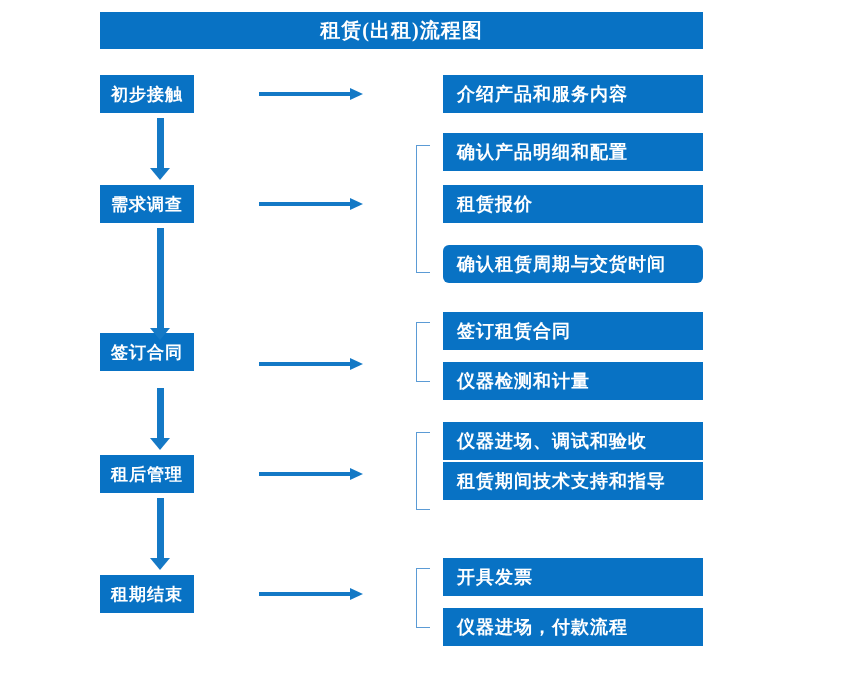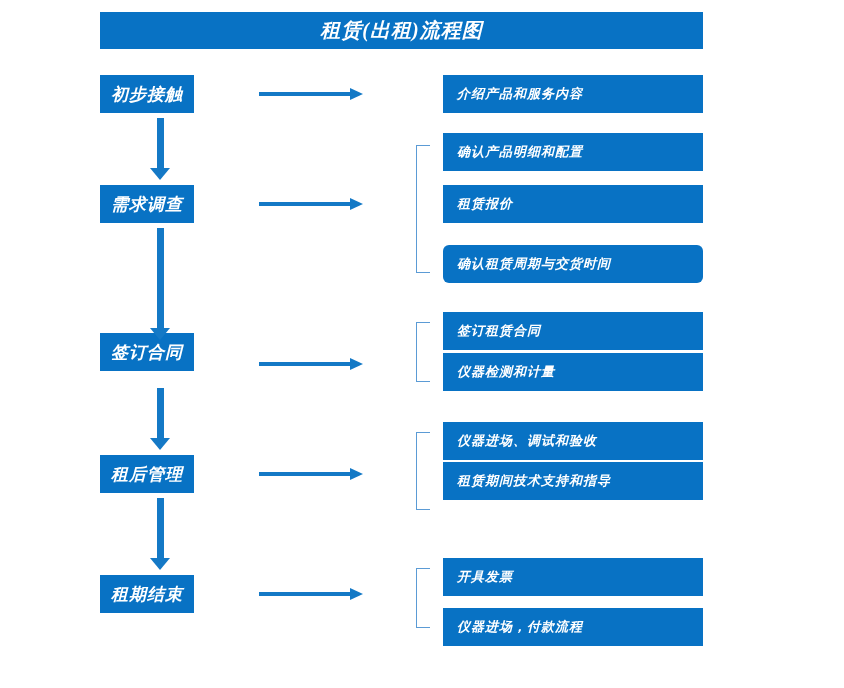--- a/index.html
+++ b/index.html
@@ -9,21 +9,20 @@
   }
   body {
     font-family: "Liberation Serif", "DejaVu Serif", serif;
   }
   #canvas {
     position: relative;
     width: 844px;
     height: 688px;
     background: #ffffff;
     overflow: hidden;
-    font-style: italic;
   }
   .box {
     position: absolute;
     background: #0872c4;
     color: #ffffff;
     font-weight: bold;
     display: flex;
     align-items: center;
     box-sizing: border-box;
     letter-spacing: 1px;
@@ -43,21 +42,21 @@
     height: 38px;
     justify-content: center;
     font-size: 17px;
   }
   .detail-box {
     left: 443px;
     width: 260px;
     height: 38px;
     justify-content: flex-start;
     padding-left: 14px;
-    font-size: 13px;
+    font-size: 18px;
   }
   
   .h-arrow {
     position: absolute;
     height: 16px;
     width: 104px;
     left: 259px;
   }
   .h-arrow .shaft {
     position: absolute;
@@ -184,21 +183,21 @@
   <div class="box detail-box" style="top:75px;">介绍产品和服务内容</div>
 
   <div class="box detail-box" style="top:133px;">确认产品明细和配置</div>
 
   <div class="box detail-box" style="top:185px;">租赁报价</div>
 
   <div class="box detail-box" style="top:245px;border-radius:6px;">确认租赁周期与交货时间</div>
 
   <div class="box detail-box" style="top:312px;">签订租赁合同</div>
 
-  <div class="box detail-box" style="top:353px;">仪器检测和计量</div>
+  <div class="box detail-box" style="top:362px;">仪器检测和计量</div>
 
   <div class="box detail-box" style="top:422px;">仪器进场、调试和验收</div>
 
   <div class="box detail-box" style="top:462px;">租赁期间技术支持和指导</div>
 
   <div class="box detail-box" style="top:558px;">开具发票</div>
 
   <div class="box detail-box" style="top:608px;">仪器进场，付款流程</div>
 
 </div>

